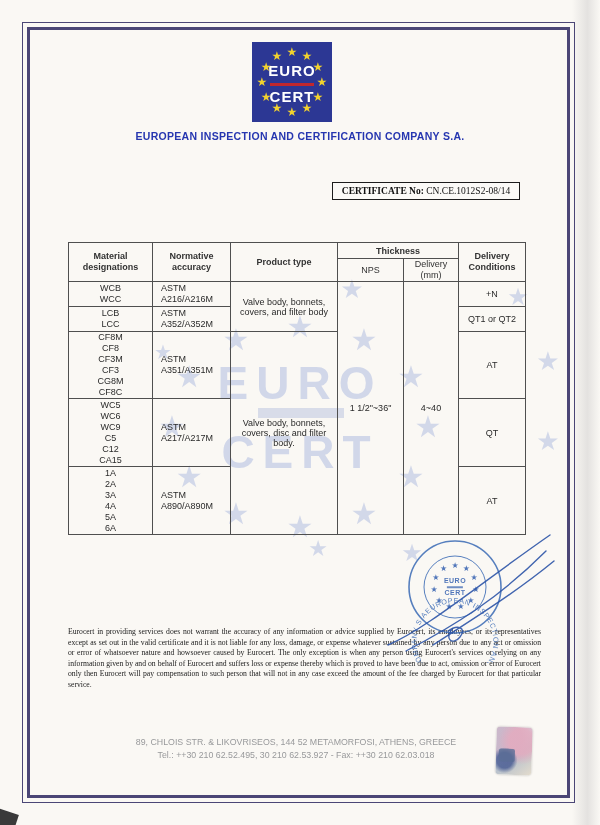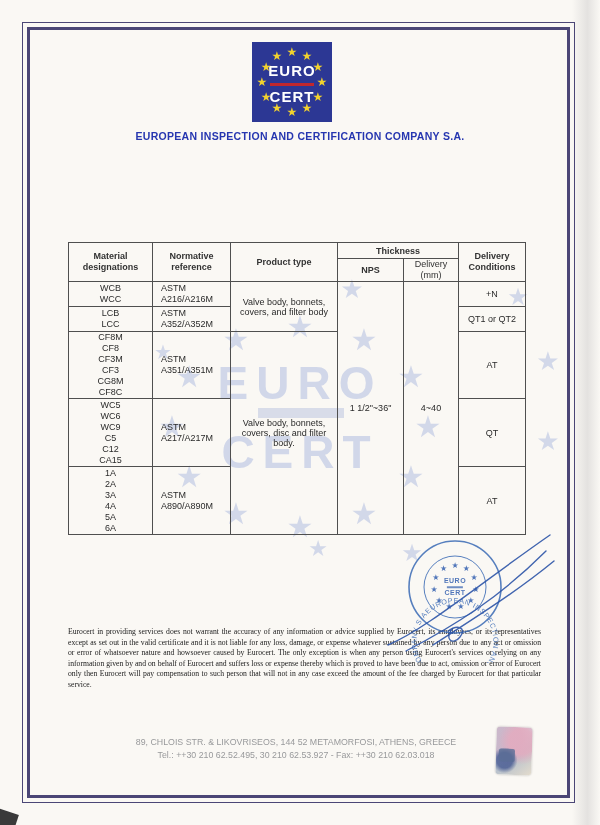--- a/index.html
+++ b/index.html
@@ -98,44 +98,48 @@
       <span class="gen-star" style="left: 40px; top: 70px; font-size: 12px; color: rgb(242, 209, 46);">★</span>
       <span class="gen-star" style="left: 25px; top: 65.9808px; font-size: 12px; color: rgb(242, 209, 46);">★</span>
       <span class="gen-star" style="left: 14.0192px; top: 55px; font-size: 12px; color: rgb(242, 209, 46);">★</span>
       <span class="gen-star" style="left: 10px; top: 40px; font-size: 12px; color: rgb(242, 209, 46);">★</span>
       <span class="gen-star" style="left: 14.0192px; top: 25px; font-size: 12px; color: rgb(242, 209, 46);">★</span>
       <span class="gen-star" style="left: 25px; top: 14.0192px; font-size: 12px; color: rgb(242, 209, 46);">★</span>
     </div>
 
   <div class="company-name">EUROPEAN INSPECTION AND CERTIFICATION COMPANY S.A.</div>
 
+  <div class="cert-box">
+    <b>CERTIFICATE No:</b>
+    <span>CN.CE.1012S2-08/14</span>
+  </div>
 
 
   <table class="spec-table">
     <colgroup>
       <col style="width:84px">
         <col style="width:78px">
         <col style="width:107px">
       <col style="width:66px">
         <col style="width:55px">
         <col style="width:67px">
     </colgroup>
     <tbody>
         <tr style="height:16px">
       <th rowspan="2" class="ml">Material
 designations</th>
       <th rowspan="2" class="ml">Normative
-reference</th>
+accuracy</th>
       <th rowspan="2">Product type</th>
       <th colspan="2">Thickness</th>
       <th rowspan="2" class="ml">Delivery
 Conditions</th>
     </tr>
     <tr style="height:19px">
-      <th style="font-weight:bold">NPS</th>
+      <th style="font-weight:normal">NPS</th>
       <th style="font-weight:normal" class="ml">Delivery
 (mm)</th>
     </tr>
     <tr style="height:25px">
       <td class="ml">WCB
 WCC</td>
       <td class="ml" style="text-align:left;padding-left:8px">ASTM
 A216/A216M</td>
       <td rowspan="2">Valve body, bonnets, covers, and filter body</td>
       <td rowspan="5">1 1/2"~36"</td>

